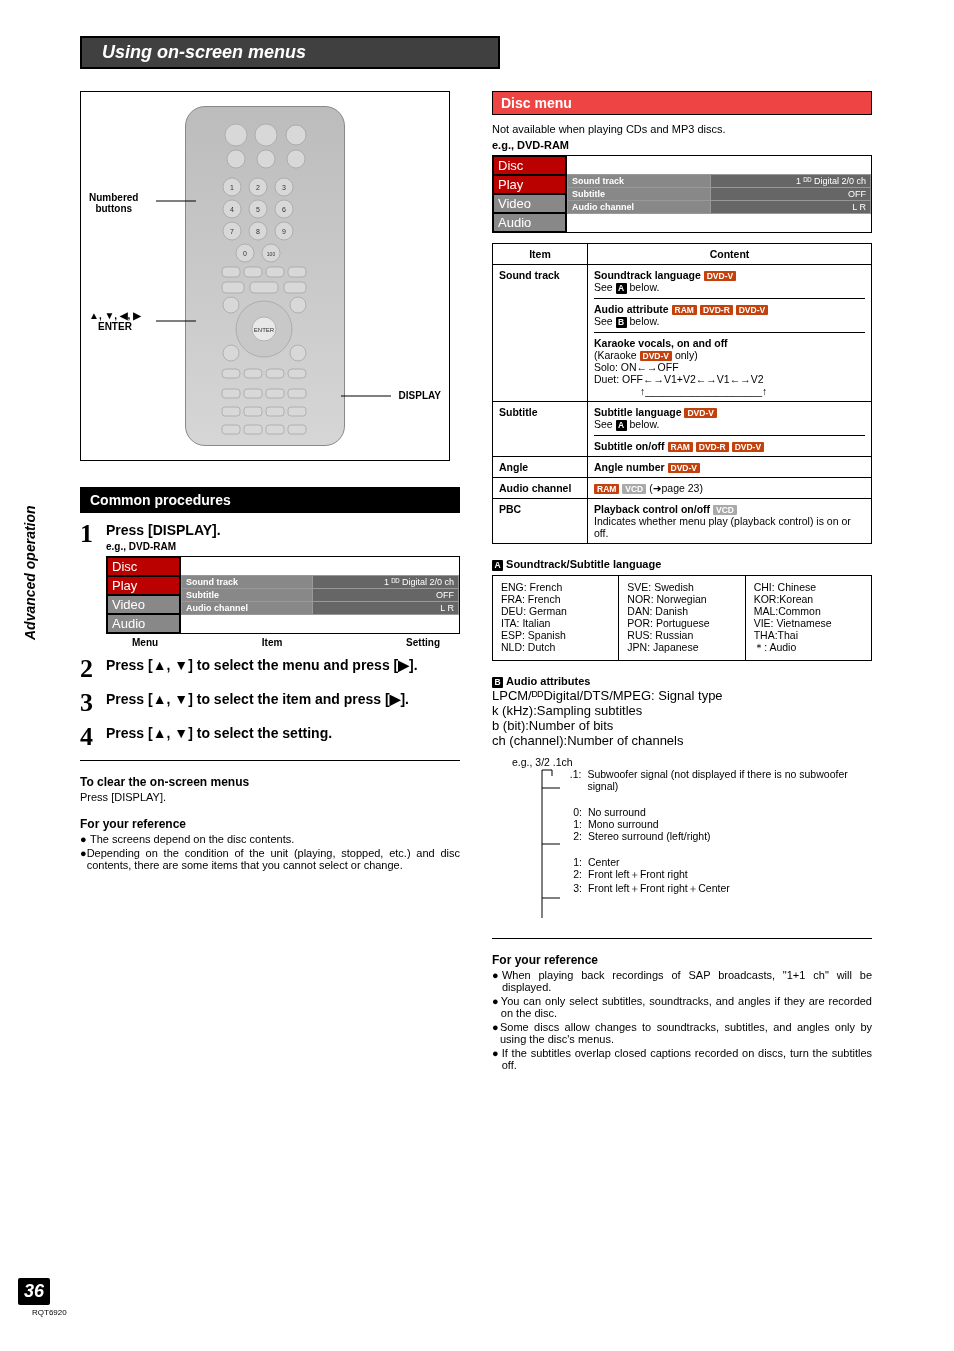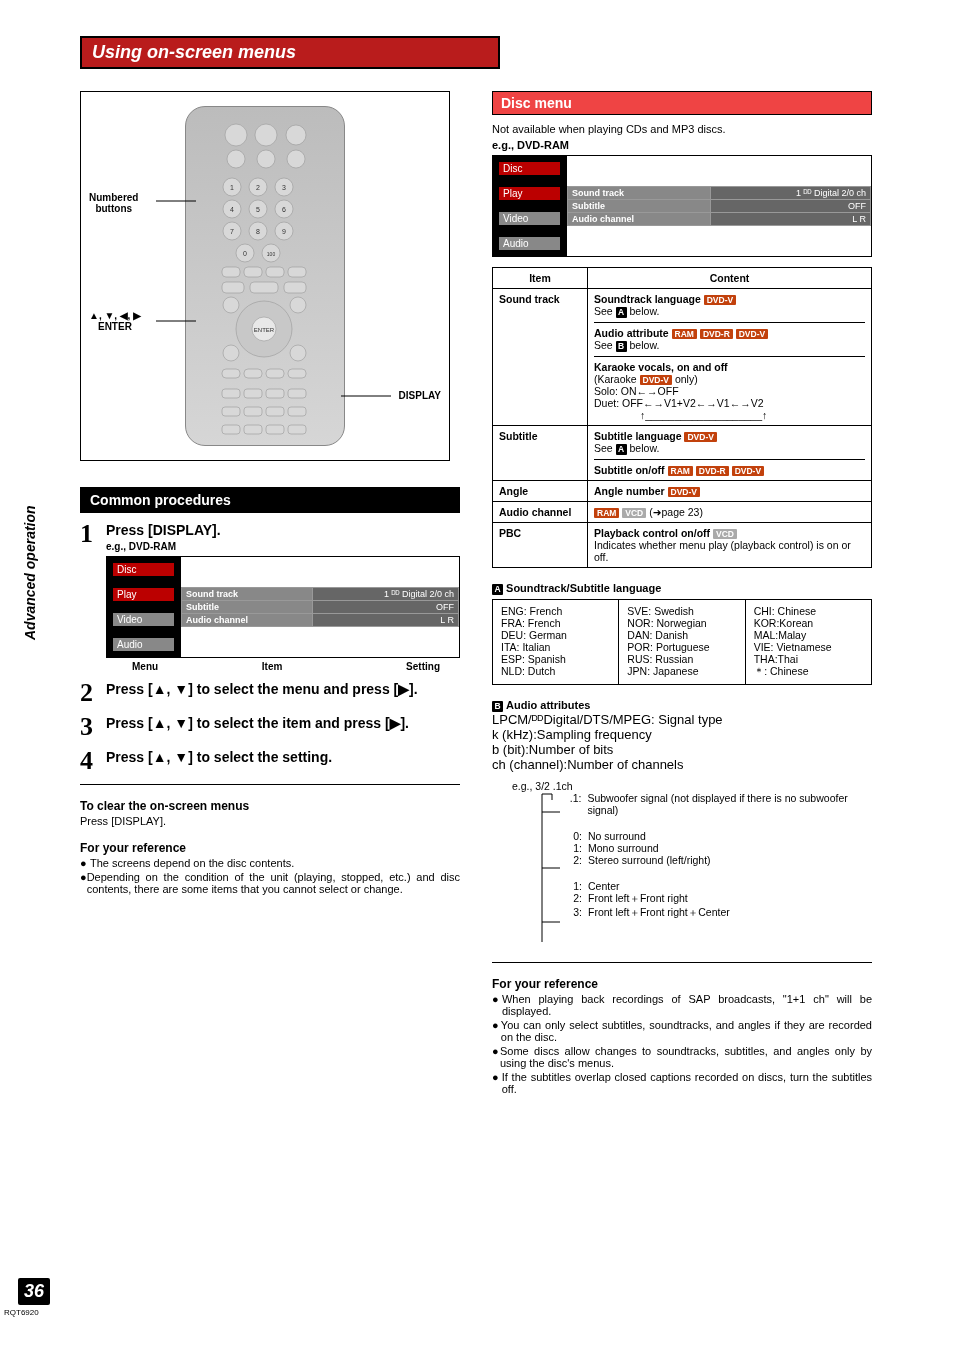--- a/index.html
+++ b/index.html
@@ -1,35 +1,35 @@
 <!DOCTYPE html>
 <html><head>
 <meta charset="utf-8">
 <style>
   * { box-sizing: border-box; margin: 0; padding: 0; }
   body { width: 954px; height: 1351px; font-family: Arial, Helvetica, sans-serif; font-size: 11px; color: #000; background: #fff; position: relative; }
   .page { position: relative; width: 954px; height: 1351px; padding: 36px 60px 36px 80px; }
   .side-label { position: absolute; left: 22px; top: 640px; transform: rotate(-90deg); transform-origin: left top; font-weight: bold; font-style: italic; font-size: 14px; }
   .page-num { position: absolute; left: 18px; top: 1278px; background: #000; color: #fff; font-weight: bold; font-style: italic; font-size: 18px; padding: 3px 6px; border-radius: 2px; }
-  .page-ref { position: absolute; left: 4px; top: 1308px; font-size: 8px; }
-  .title-bar { background: #b91c1c; color: #fff; font-weight: bold; font-style: italic; font-size: 18px; padding: 4px 10px; border: 2px solid #000; margin-bottom: 22px; width: 420px; }
+  .page-ref { position: absolute; left: 32px; top: 1308px; font-size: 8px; }
+  .title-bar { background: #404040; color: #fff; font-weight: bold; font-style: italic; font-size: 18px; padding: 4px 20px; border: 2px solid #000; margin-bottom: 22px; width: 420px; }
   .columns { display: flex; gap: 32px; }
   .col { width: 380px; }
   .remote-box { border: 1px solid #000; width: 370px; height: 370px; position: relative; margin-bottom: 26px; display:flex; align-items:center; justify-content:center; }
   .remote-body { width: 160px; height: 340px; background: linear-gradient(#bcbcbc,#d6d6d6); border-radius: 20px; border:1px solid #888; position:relative; }
   .callout { position: absolute; font-size: 10px; font-weight: bold; text-align:center; }
   .section-bar { background: #000; color: #fff; font-weight: bold; font-size: 14px; padding: 3px 8px; border: 2px solid #000; margin-bottom: 8px; }
   .section-bar.gray { background:#666; border-color:#666; }
   .step-row { display: flex; align-items: flex-start; margin: 8px 0; }
   .step-num { font-family: "Times New Roman", serif; font-weight: bold; font-size: 26px; width: 26px; line-height: 1; }
   .step-text { flex: 1; font-size: 14px; font-weight: bold; line-height: 1.3; }
   .sub { font-size: 10px; font-weight: bold; margin-top: 2px; }
   .menu-table { border:1px solid #000; width: 100%; border-collapse: collapse; font-size: 9px; margin-top:4px; }
   .menu-tabs { width: 74px; }
-  .tab { border:6px solid #000000; padding:1px 4px; background:#888; color:#fff; font-size:10px; }
+  .tab { border:1px solid #000000; padding:1px 4px; background:#888; color:#fff; font-size:13px; }
   .tab.red { background:#b00; color:#fff; }
   .menu-rows td { border:1px solid #999; padding:1px 4px; background:#888; color:#fff; }
   .menu-rows td.val { background:#666; text-align:right; }
   .label-row { display:flex; justify-content:space-between; font-size:10px; font-weight:bold; margin-top:3px; }
   .h4 { font-weight: bold; font-size: 12px; margin: 14px 0 2px 0; }
   .body { font-size: 11px; text-align: justify; }
   .bullet { display:flex; font-size:11px; margin:2px 0; text-align: justify; }
   .bullet .dot { width:10px; }
   hr.thin { border: none; border-top: 1px solid #000; margin: 10px 0; }
   
@@ -330,33 +330,33 @@
           <div>SVE: Swedish</div>
             <div>NOR: Norwegian</div>
             <div>DAN: Danish</div>
           <div>POR: Portuguese</div>
             <div>RUS: Russian</div>
             <div>JPN: Japanese</div>
         </div>
         <div class="lang-col">
           <div>CHI: Chinese</div>
             <div>KOR:Korean</div>
-            <div>MAL:Malay</div>
+            <div>MAL:Common</div>
           <div>VIE: Vietnamese</div>
             <div>THA:Thai</div>
-            <div>＊:   Chinese</div>
+            <div>＊:   Audio</div>
         </div>
       </div>
 
       <div style="margin-top:14px">
         <span class="key">B</span> <b>Audio attributes</b>
       </div>
       <div class="attr-section">
         <div>LPCM/ᴰᴰDigital/DTS/MPEG: Signal type</div>
-        <div>k (kHz):Sampling frequency</div>
+        <div>k (kHz):Sampling subtitles</div>
         <div>b (bit):Number of bits</div>
         <div>ch (channel):Number of channels</div>
       </div>
 
       <div class="eg-diagram">
         <div style="margin-left:20px">e.g., 3/2 .1ch</div>
         <div style="display:flex;">
           <svg width="72" height="160">
             <path d="M60 8 L60 2 L50 2 L50 150 M50 20 L68 20 M50 76 L68 76 M50 130 L68 130" stroke="#000" fill="none"></path>
           </svg>

